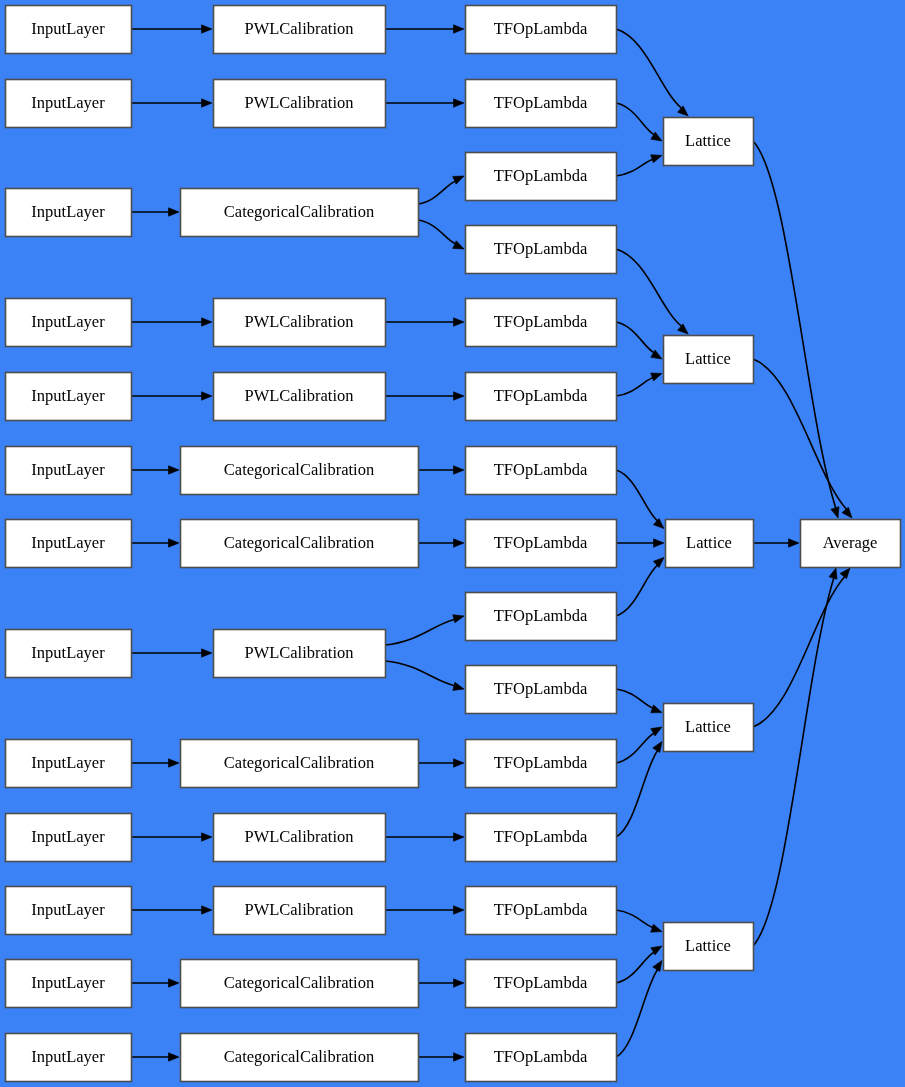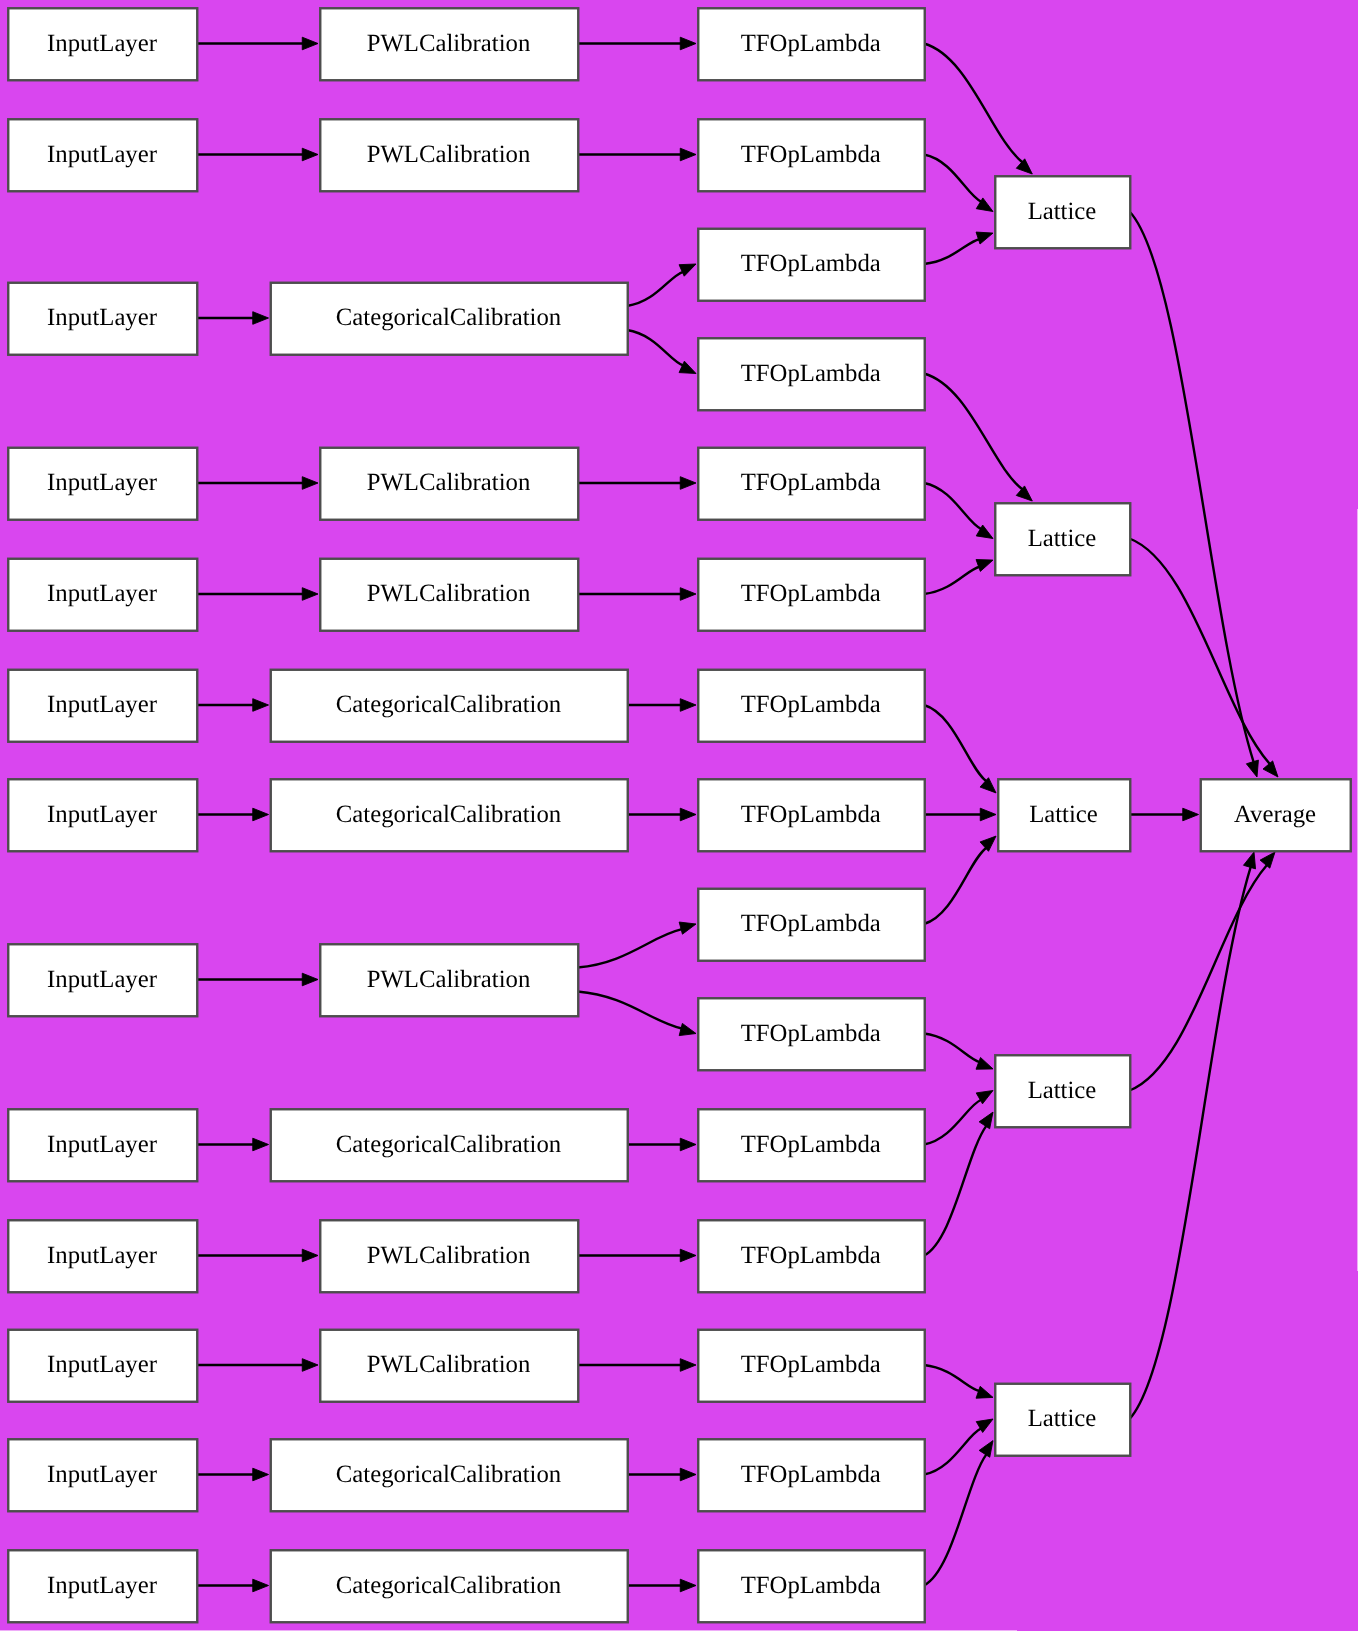--- a/index.html
+++ b/index.html
@@ -10,21 +10,21 @@
   body {
     width: 905px;
     height: 1087px;
     font-family: "Liberation Serif", "DejaVu Serif", serif;
     overflow: hidden;
   }
   #graph-root {
     position: relative;
     width: 905px;
     height: 1087px;
-    background: #d946ef;
+    background: #3b82f6;
   }
   svg#graph-svg {
     position: absolute;
     top: 0;
     left: 0;
     width: 905px;
     height: 1087px;
     display: block;
   }
   .node-rect {

